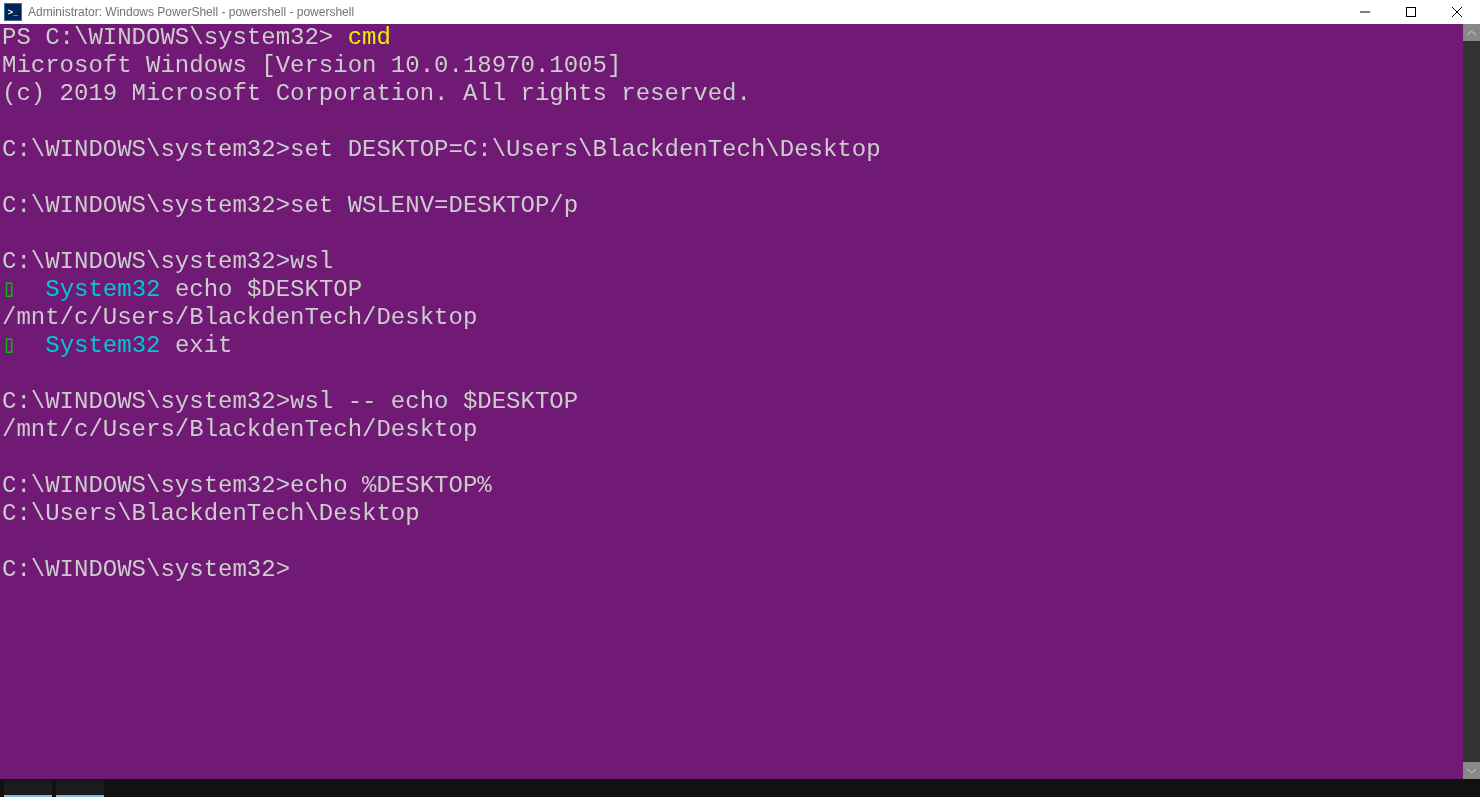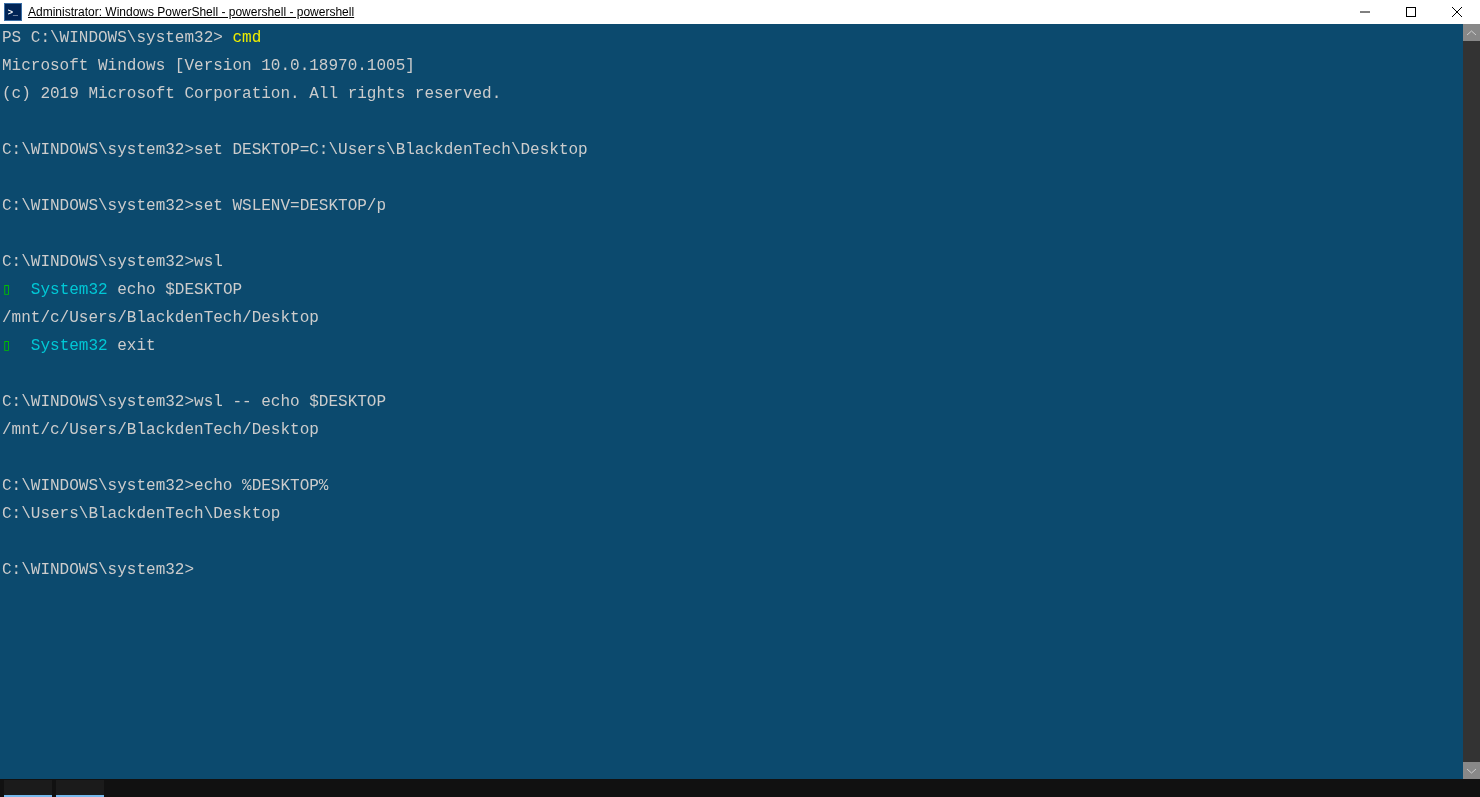--- a/index.html
+++ b/index.html
@@ -1,25 +1,25 @@
 <!DOCTYPE html>
 <html><head>
 <meta charset="utf-8">
 <style>
   html,body{margin:0;padding:0;width:1480px;height:797px;background:#000;overflow:hidden;font-family:sans-serif;}
   .window{position:relative;width:1480px;height:797px;background:#012456;}
   .titlebar{height:24px;background:#fff;border-bottom:1px solid #ccc;display:flex;align-items:center;justify-content:space-between;color:#000;font-size:12px;}
   .titlebar-left{display:flex;align-items:center;gap:6px;padding-left:4px;}
   .ps-icon{width:16px;height:16px;background:#012456;display:inline-flex;align-items:center;justify-content:center;color:#fff;font-size:9px;font-weight:bold;border:1px solid #3a6ea5;}
-  .title-text{color:#000000;text-decoration:underline;}
+  .title-text{color:#737373;}
   .win-controls{display:flex;}
   .win-btn{width:46px;height:24px;display:flex;align-items:center;justify-content:center;}
   .win-btn svg{display:block;}
   .term-wrap{position:absolute;left:0;right:0;top:24px;bottom:18px;display:flex;}
-  .term{flex:1;background:#0c4a6e;padding:0 2px;font-family:Consolas,'Courier New',monospace;font-size:16px;line-height:28px;color:#cccccc;white-space:pre;}
+  .term{flex:1;background:#701a75;padding:0 2px;font-family:Consolas,'Courier New',monospace;font-size:24px;line-height:28px;color:#cccccc;white-space:pre;}
   .scrollbar{width:17px;background:#012456;display:flex;flex-direction:column;}
   .sb-arrow{height:17px;background:#888;display:flex;align-items:center;justify-content:center;}
   .sb-arrow svg{display:block;}
   .sb-track{flex:1;background:#333;}
   .c-white{color:#cccccc;}
   .c-yellow{color:#eeee00;}
   .c-green{color:#00c000;}
   .c-cyan{color:#00c8d6;}
   .taskbar{position:absolute;left:0;right:0;bottom:0;height:18px;background:#111;display:flex;align-items:center;}
   .taskbar-item{height:15px;margin-left:4px;border-bottom:2px solid #76b9ed;}

